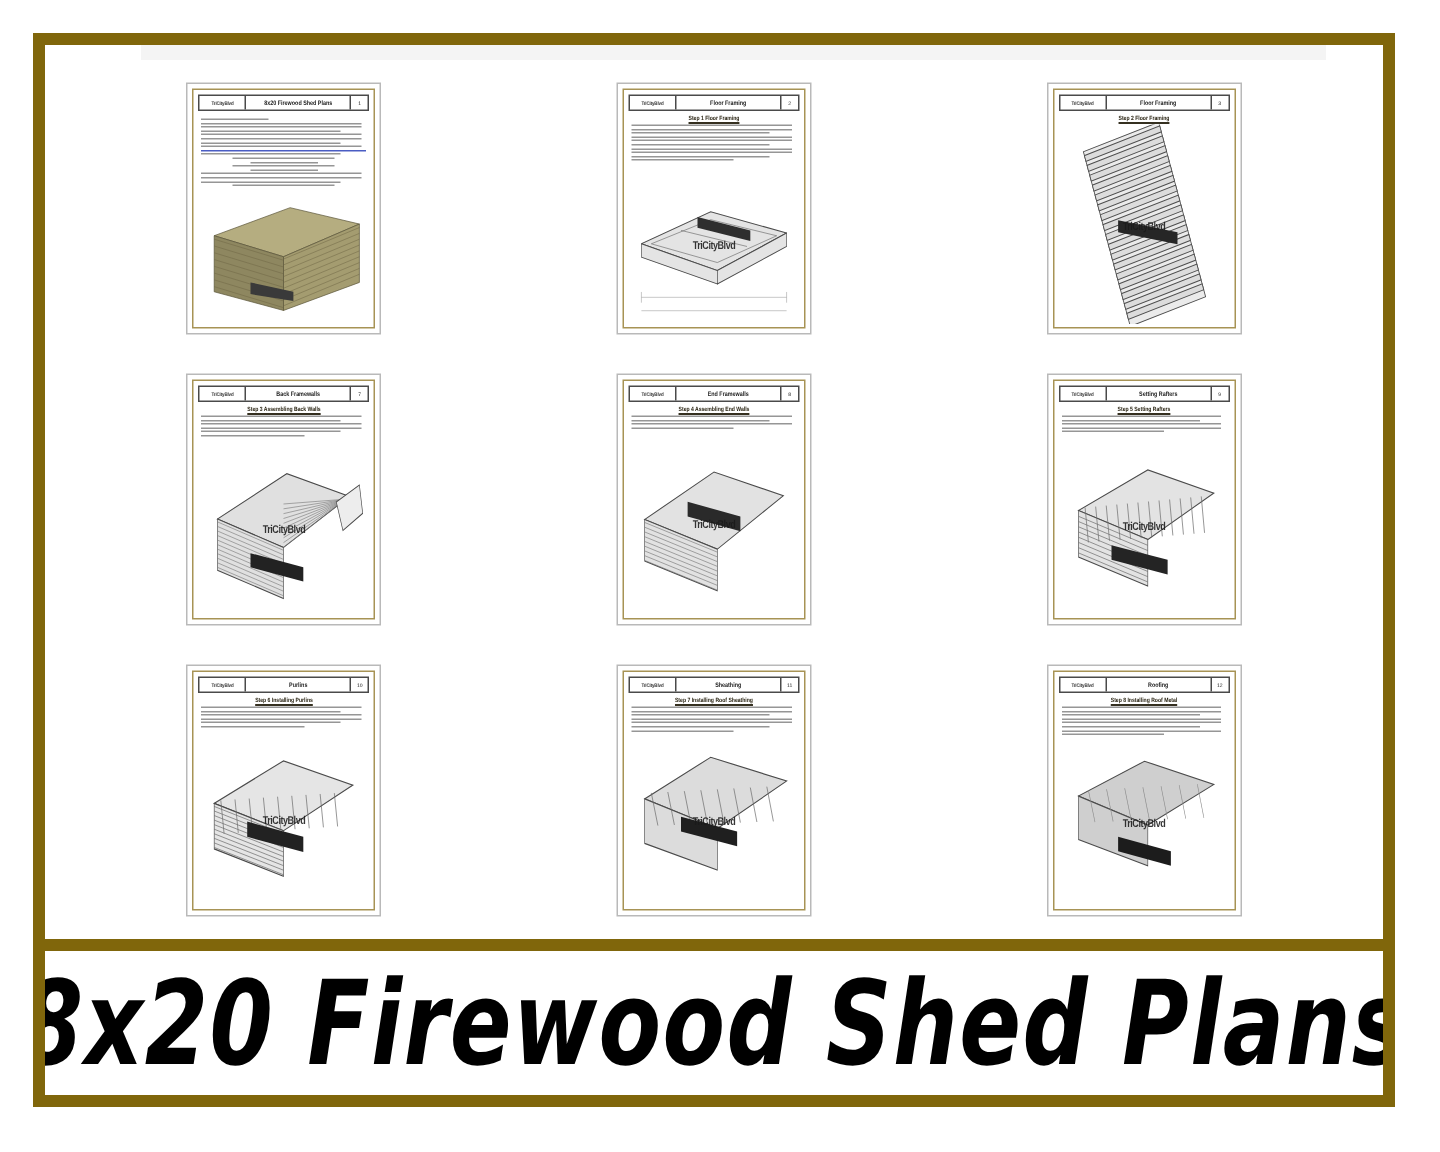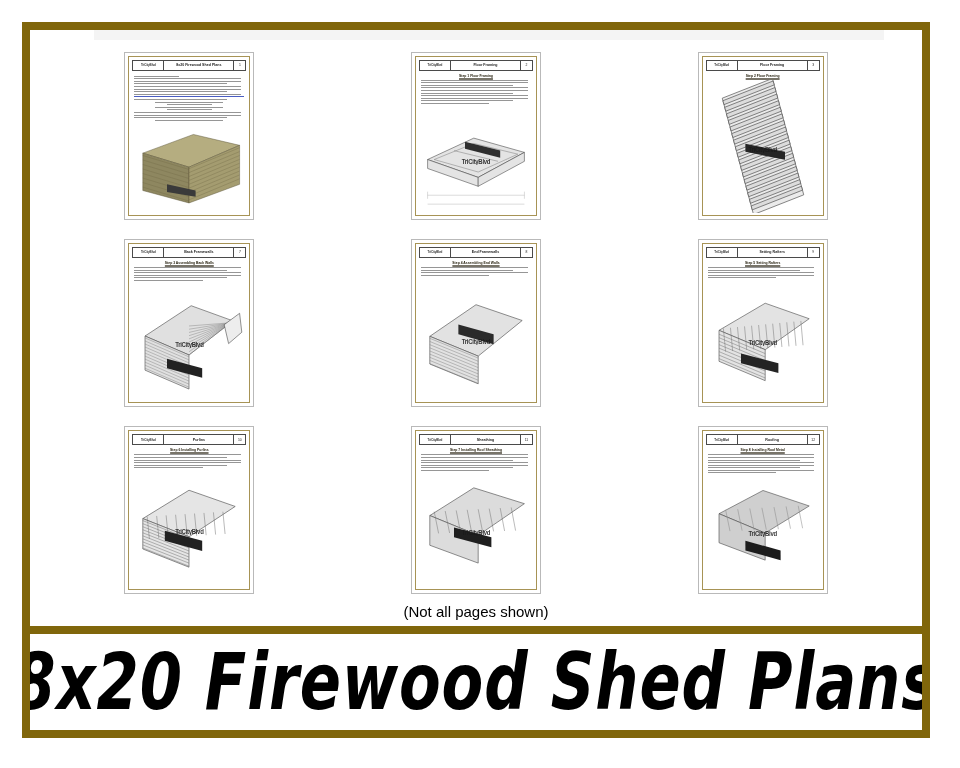--- a/index.html
+++ b/index.html
@@ -666,21 +666,20 @@
                     <line x1="82" y1="15.9" x2="86" y2="27.5"></line>
       </g>
       <polygon points="34,34 66,39 66,44 34,39" fill="#1c1c1c"></polygon>
     </svg>
           <div class="wm">TriCityBlvd</div>
         </div>
       </div>
     </div>
         </div>
       </div>
-    <div id="not-all">(Not all pages shown)</div>
   </div>
 
   <div id="divider"></div>
 
   <div id="title-panel">
     <div id="main-title">8x20 Firewood Shed Plans</div>
   </div>
 </div>
 
 </body></html>

